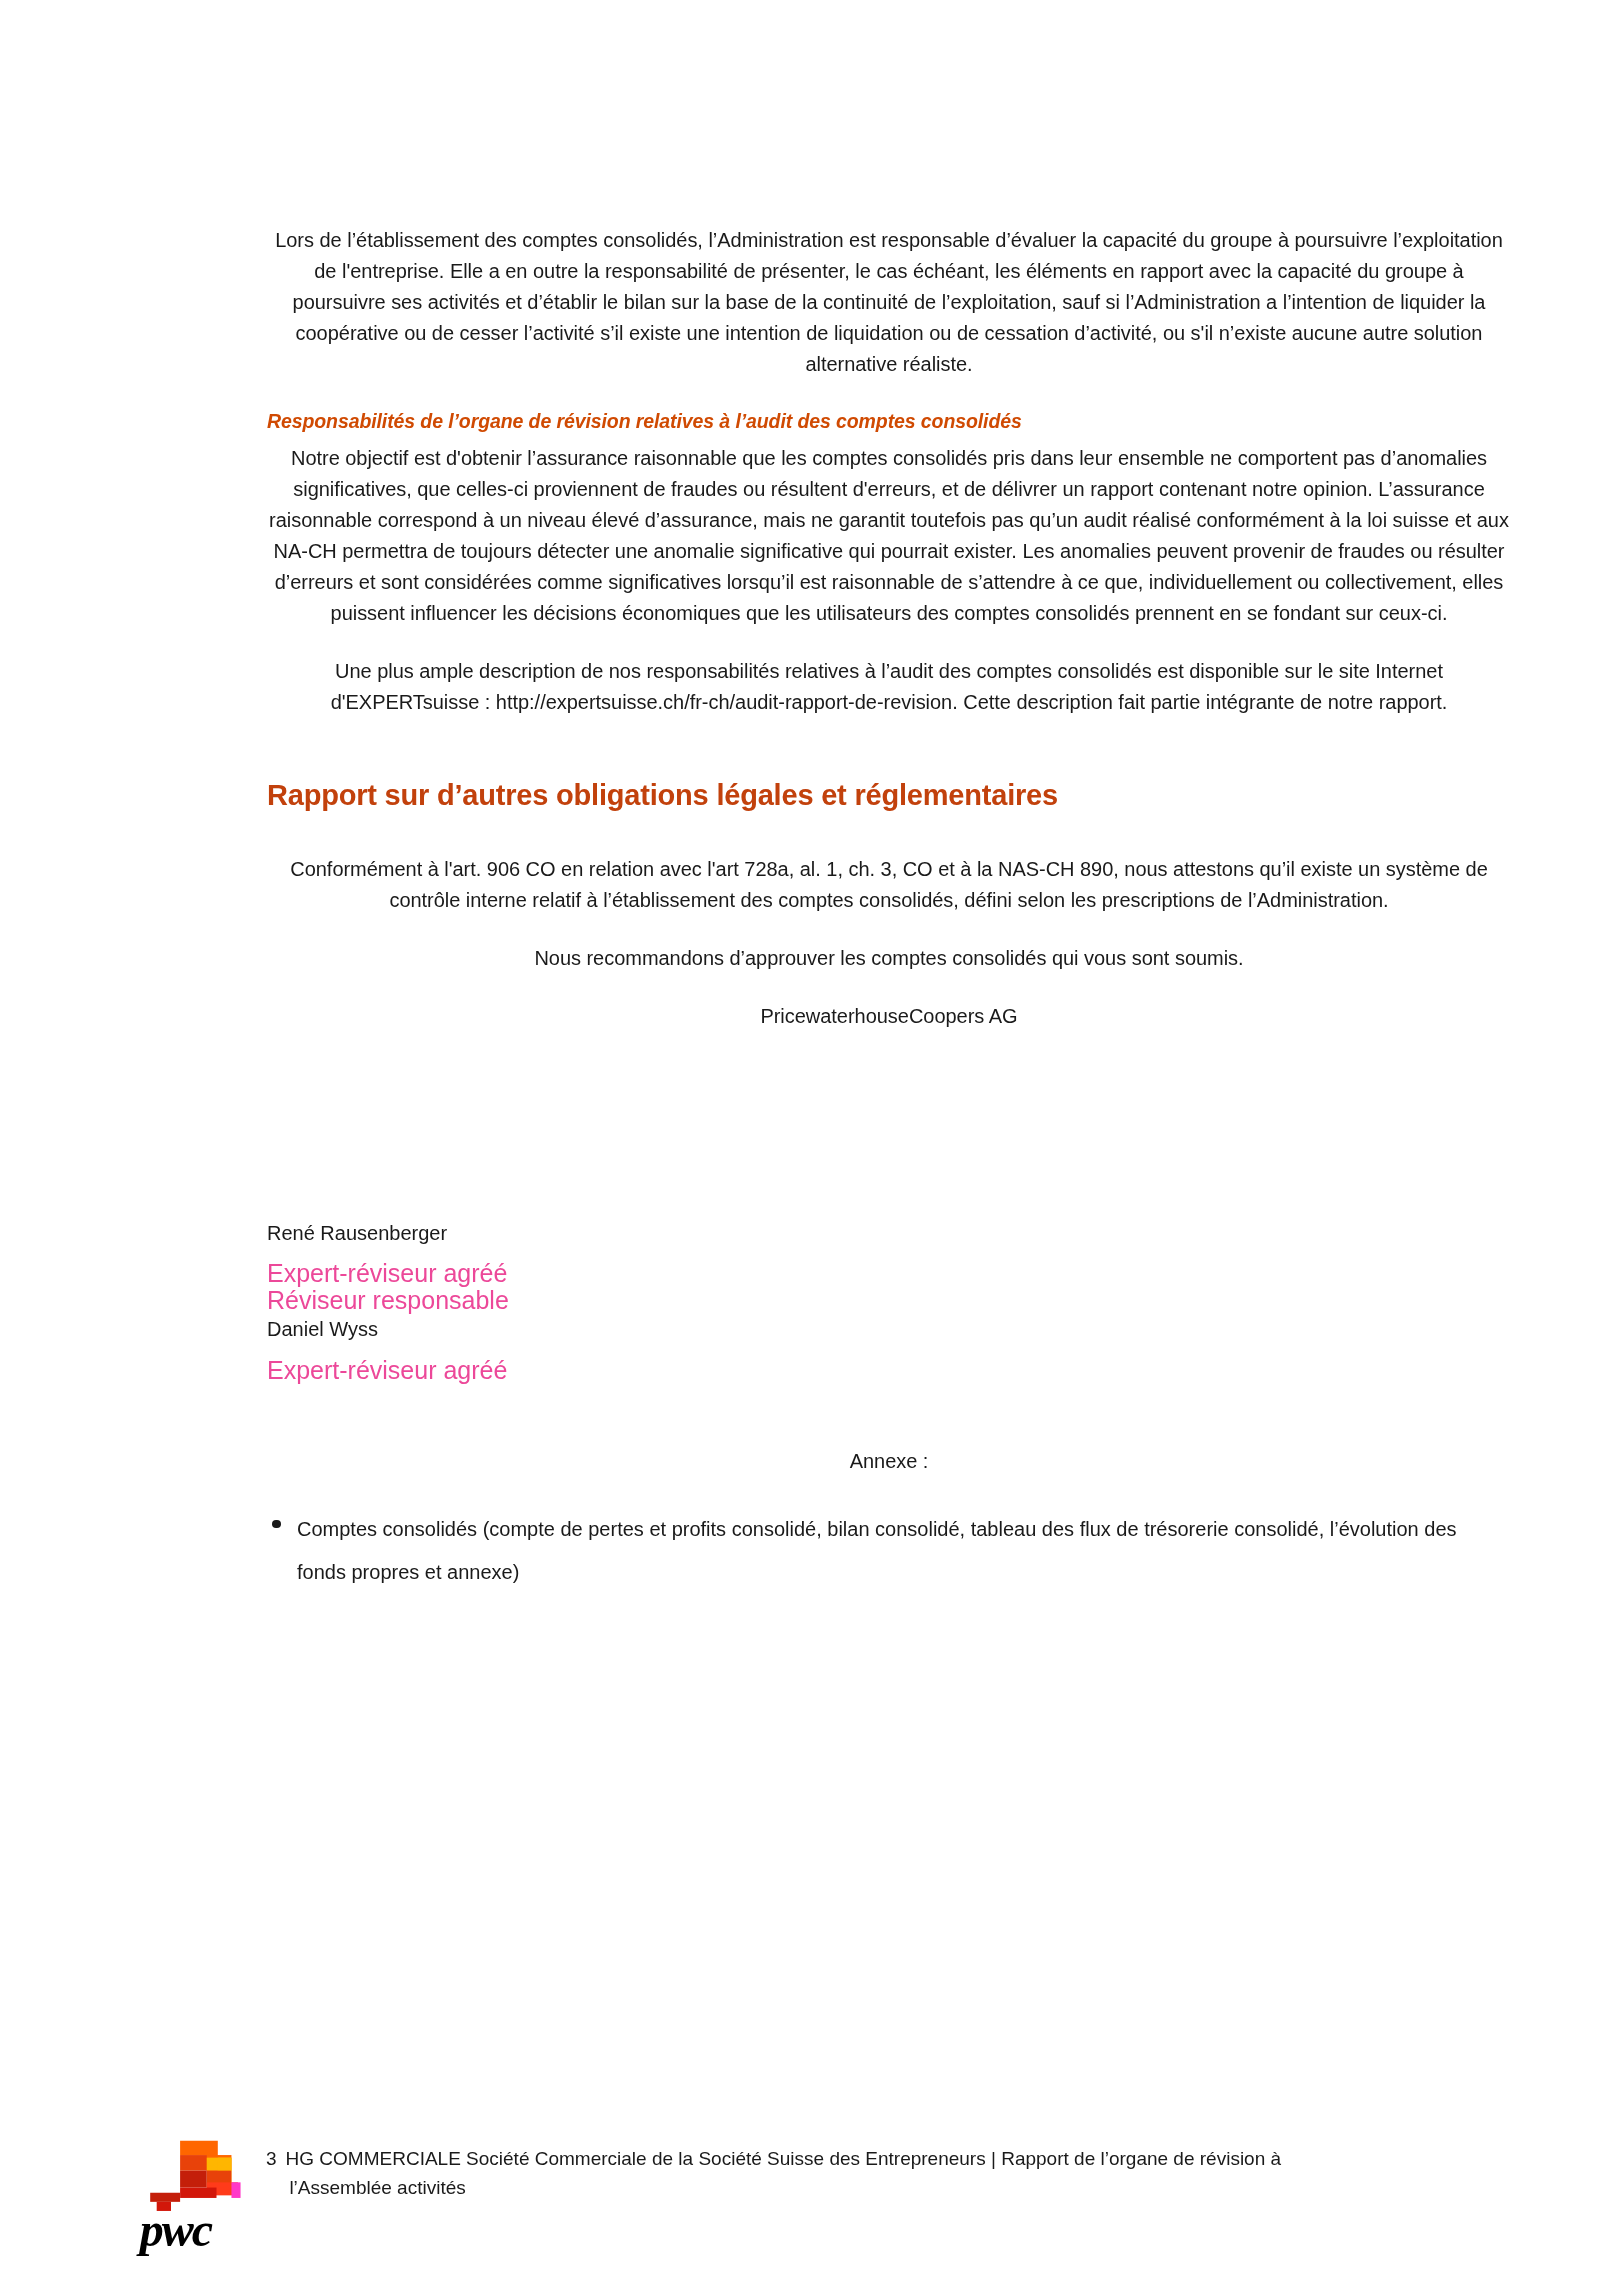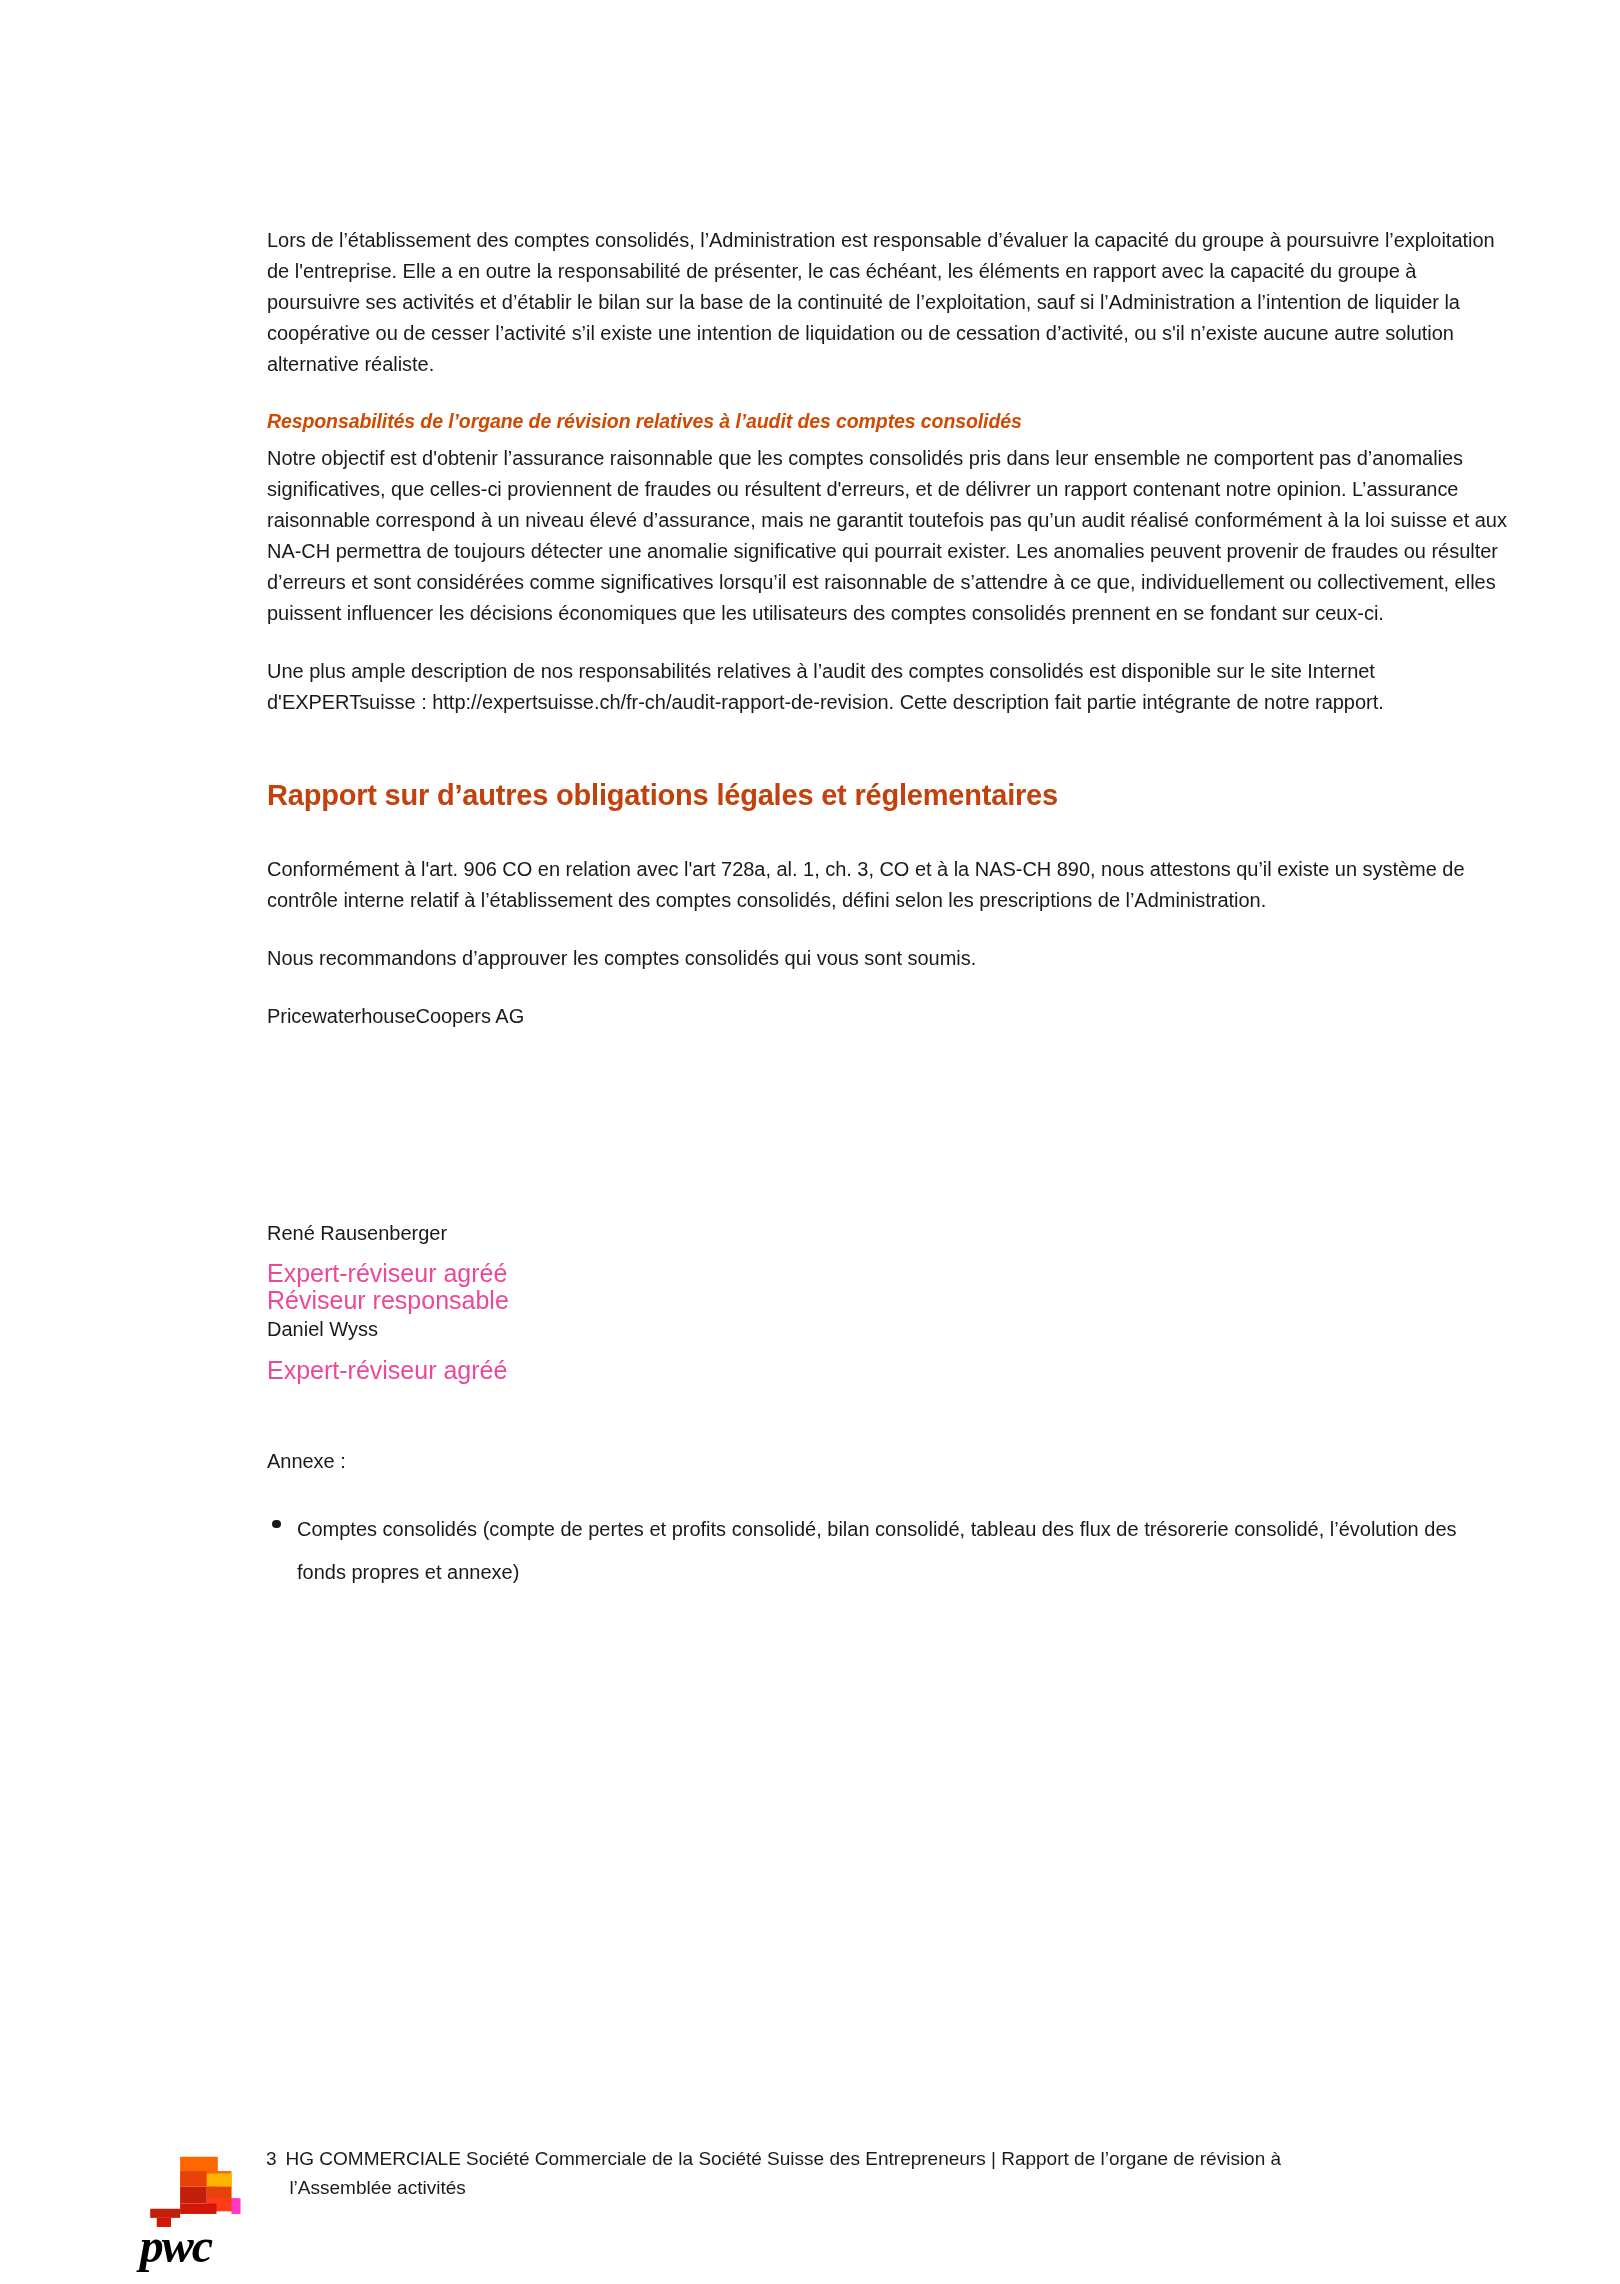--- a/index.html
+++ b/index.html
@@ -31,20 +31,21 @@
   }
   .body-text {
     font-size: 20px;
     line-height: 31px;
     letter-spacing: -0.03px;
     color: #1a1a1a;
     text-align: left;
   }
   .para {
     margin: 0 0 27px 0;
+    text-align: center;
   }
   .para.tight {
     margin-bottom: 0;
   }
   .subhead {
     color: #d04a02;
     font-size: 19.5px;
     font-weight: bold;
     line-height: 29px;
     margin: 0 0 6.5px 0;
@@ -110,21 +111,21 @@
   .footer {
     position: absolute;
     left: 0;
     top: 2136px;
     width: 1621px;
     height: 143px;
   }
   .footer-logo {
     position: absolute;
     left: 145px;
-    top: 18px;
+    top: 2px;
     width: 111px;
     height: 130px;
   }
   .pwc-mark {
     position: absolute;
     left: 0;
     top: 0;
     width: 104px;
     height: 77px;
   }

